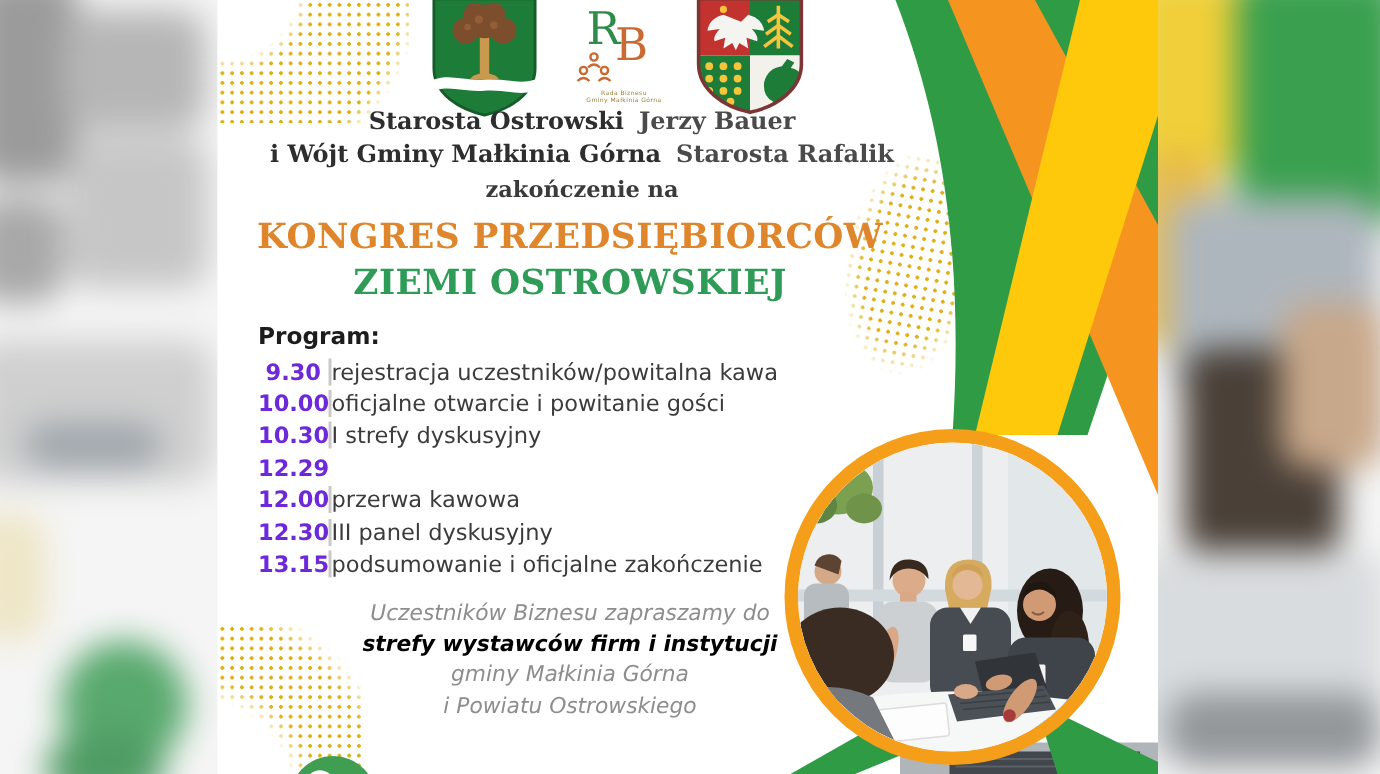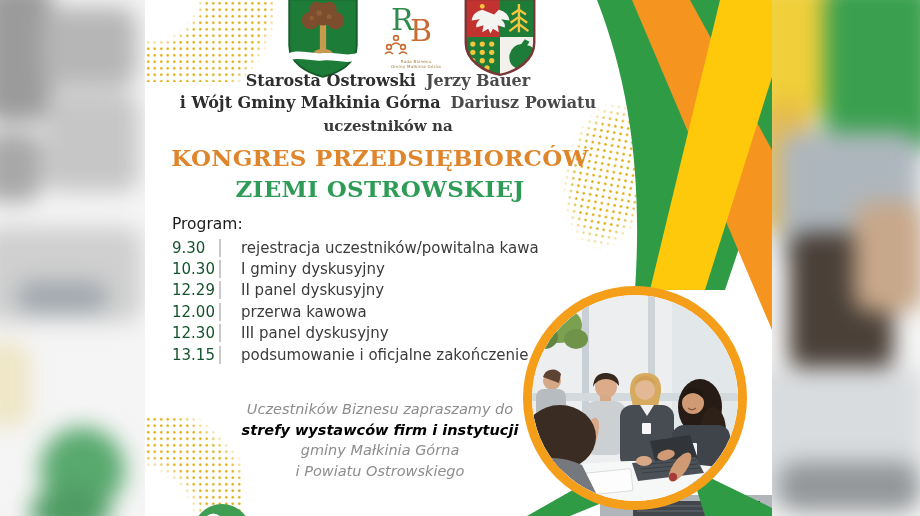--- a/index.html
+++ b/index.html
@@ -63,25 +63,25 @@
 
   
   .title{position:absolute;left:0;top:142px;width:470px;text-align:center;z-index:3;
          font-family:"DejaVu Serif","Liberation Serif",serif;font-weight:700;
          font-size:23px;line-height:31px;letter-spacing:.3px;}
   .title .t1{color:#DF862C;}
   .title .t2{color:#2E9C57;}
 
   
   .program-label{position:absolute;left:27px;top:215px;z-index:3;
-                 font-size:15.5px;font-weight:400;color:#1c1c1c;}
+                 font-size:15.5px;font-weight:700;color:#1c1c1c;}
   .program{position:absolute;left:27px;top:237px;z-index:3;}
   .prow{display:flex;align-items:center;height:21.4px;}
-  .ptime{width:47px;font-size:15px;font-weight:400;color:#14532d;}
-  .pdesc{border-left:2px solid #c9c9c9;padding-left:20px;font-size:15px;color:#3b3b3b;}
+  .ptime{width:47px;font-size:15px;font-weight:700;color:#6d28d9;text-align:center;}
+  .pdesc{border-left:2px solid #c9c9c9;padding-left:0;font-size:15px;color:#3b3b3b;}
 
   
   .footer{position:absolute;left:5px;top:399px;width:460px;text-align:center;z-index:3;
           font-style:italic;font-size:14.5px;line-height:20.6px;color:#8d8d8d;}
   .footer .f2{font-weight:700;color:#000000;}
 
   
   .photo-circle{position:absolute;left:378px;top:286px;width:206px;height:206px;
                 border-radius:50%;border:9px solid #F59E1A;background:#fff;overflow:hidden;z-index:2;}
   .photo-circle svg{display:block;}
@@ -220,43 +220,46 @@
         </g>
         <path d="M3,1 H61 V38 C61,52 47,62 32,65 C17,62 3,52 3,38 Z" fill="none" stroke="#7c3535" stroke-width="2"></path>
       </svg>
     </div>
 
     <div class="names">
       <div class="ln">
         <span>Starosta Ostrowski</span><span class="nm">Jerzy Bauer</span>
       </div>
       <div class="ln">
-        <span>i Wójt Gminy Małkinia Górna</span><span class="nm">Dariusz Powiatu</span>
-      </div>
-      <div class="invite">uczestników na</div>
+        <span>i Wójt Gminy Małkinia Górna</span><span class="nm">Starosta Rafalik</span>
+      </div>
+      <div class="invite">zakończenie na</div>
     </div>
 
     <div class="title">
       <div class="t1">KONGRES PRZEDSIĘBIORCÓW</div>
       <div class="t2">ZIEMI OSTROWSKIEJ</div>
     </div>
 
     <div class="program-label">Program:</div>
     <div class="program">
       <div class="prow">
         <div class="ptime">9.30</div>
         <div class="pdesc">rejestracja uczestników/powitalna kawa</div>
       </div>
       <div class="prow">
+        <div class="ptime">10.00</div>
+        <div class="pdesc">oficjalne otwarcie i powitanie gości</div>
+      </div>
+      <div class="prow">
         <div class="ptime">10.30</div>
-        <div class="pdesc">I gminy dyskusyjny</div>
+        <div class="pdesc">I strefy dyskusyjny</div>
       </div>
       <div class="prow">
         <div class="ptime">12.29</div>
-        <div class="pdesc">II panel dyskusyjny</div>
       </div>
       <div class="prow">
         <div class="ptime">12.00</div>
         <div class="pdesc">przerwa kawowa</div>
       </div>
       <div class="prow">
         <div class="ptime">12.30</div>
         <div class="pdesc">III panel dyskusyjny</div>
       </div>
       <div class="prow">

